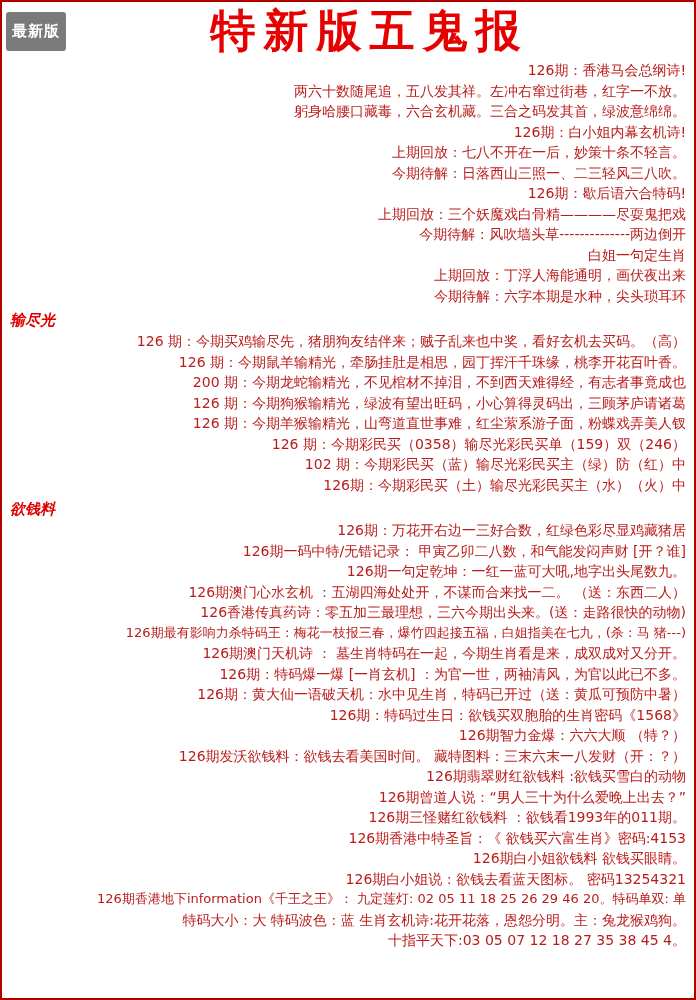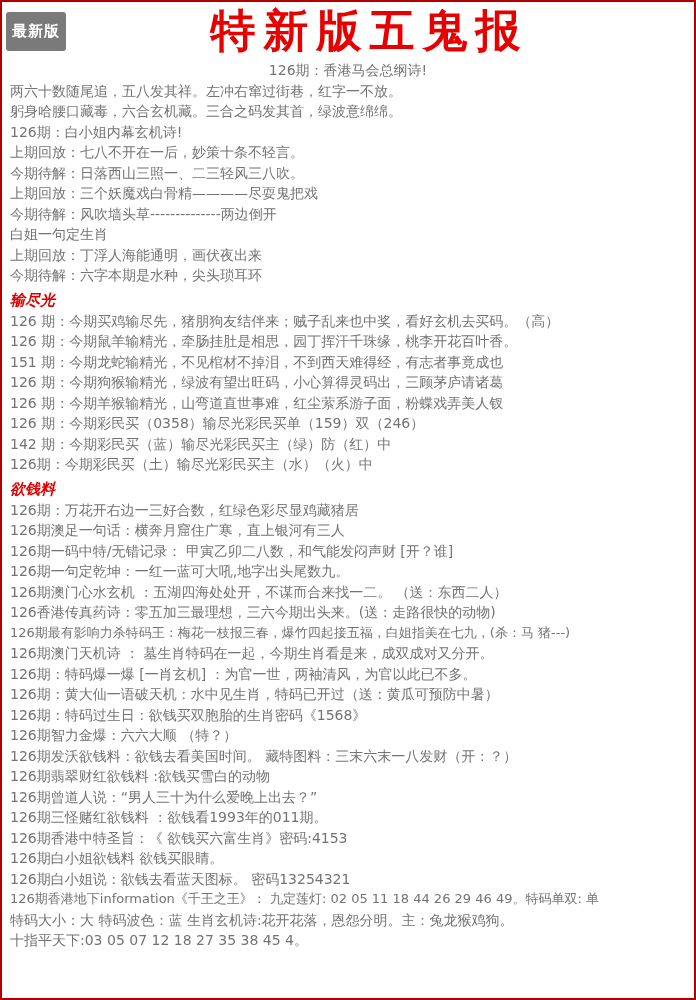--- a/index.html
+++ b/index.html
@@ -58,21 +58,21 @@
     font-size: 14px;
     line-height: 20.5px;
   }
   .line {
     white-space: nowrap;
     overflow: hidden;
     font-size: 14px;
     line-height: 20.5px;
   }
   .center { text-align: center; }
-  .blue { color: #737373; }
+  .blue { color: #b91c1c; text-align: right; }
   .red { color: #e00000; }
   .small { font-size: 13px; }
   .sec {
     font-weight: bold;
     font-size: 15px;
     line-height: 22px;
     font-style: italic;
   }
   .spacer2 { height: 3px; }
 </style>
@@ -91,59 +91,59 @@
   <div class="content">
 
     <div class="line center blue">126期：香港马会总纲诗!</div>
     <div class="line blue">两六十数随尾追，五八发其祥。左冲右窜过街巷，红字一不放。</div>
     <div class="line blue">躬身哈腰口藏毒，六合玄机藏。三合之码发其首，绿波意绵绵。</div>
 
     <div class="line blue">126期：白小姐内幕玄机诗!</div>
     <div class="line blue">上期回放：七八不开在一后，妙策十条不轻言。</div>
     <div class="line blue">今期待解：日落西山三照一、二三轻风三八吹。</div>
 
+    <div class="line blue">126期：歇后语六合特码!</div>
     <div class="line blue">上期回放：三个妖魔戏白骨精————尽耍鬼把戏</div>
     <div class="line blue">今期待解：风吹墙头草--------------两边倒开</div>
 
     <div class="line blue">白姐一句定生肖</div>
     <div class="line blue">上期回放：丁浮人海能通明，画伏夜出来</div>
     <div class="line blue">今期待解：六字本期是水种，尖头琐耳环</div>
 
     <div class="spacer2"></div>
 
     <div class="line sec red">输尽光</div>
     <div class="line blue">126 期：今期买鸡输尽先，猪朋狗友结伴来；贼子乱来也中奖，看好玄机去买码。（高）</div>
     <div class="line blue">126 期：今期鼠羊输精光，牵肠挂肚是相思，园丁挥汗千珠缘，桃李开花百叶香。</div>
-    <div class="line blue">151 期：今期龙蛇输精光，不见棺材不掉泪，不到西天难得经，有志者事竟成也</div>
+    <div class="line blue">200 期：今期龙蛇输精光，不见棺材不掉泪，不到西天难得经，有志者事竟成也</div>
     <div class="line blue">126 期：今期狗猴输精光，绿波有望出旺码，小心算得灵码出，三顾茅庐请诸葛</div>
     <div class="line blue">126 期：今期羊猴输精光，山弯道直世事难，红尘萦系游子面，粉蝶戏弄美人钗</div>
     <div class="line blue">126 期：今期彩民买（0358）输尽光彩民买单（159）双（246）</div>
-    <div class="line blue">142 期：今期彩民买（蓝）输尽光彩民买主（绿）防（红）中</div>
+    <div class="line blue">102 期：今期彩民买（蓝）输尽光彩民买主（绿）防（红）中</div>
     <div class="line blue">126期：今期彩民买（土）输尽光彩民买主（水）（火）中</div>
 
     <div class="spacer2"></div>
 
     <div class="line sec red">欲钱料</div>
     <div class="line blue">126期：万花开右边一三好合数，红绿色彩尽显鸡藏猪居</div>
-    <div class="line blue">126期澳足一句话：横奔月窟住广寒，直上银河有三人</div>
     <div class="line blue">126期一码中特/无错记录：  甲寅乙卯二八数，和气能发闷声财 [开？谁]</div>
     <div class="line blue">126期一句定乾坤：一红一蓝可大吼,地字出头尾数九。</div>
     <div class="line blue">126期澳门心水玄机 ：五湖四海处处开，不谋而合来找一二。 （送：东西二人）</div>
     <div class="line blue">126香港传真药诗：零五加三最理想，三六今期出头来。(送：走路很快的动物)</div>
     <div class="line blue small">126期最有影响力杀特码王：梅花一枝报三春，爆竹四起接五福，白姐指美在七九，(杀：马 猪---)</div>
     <div class="line blue">126期澳门天机诗 ：  墓生肖特码在一起，今期生肖看是来，成双成对又分开。</div>
     <div class="line blue">126期：特码爆一爆 [一肖玄机] ：为官一世，两袖清风，为官以此已不多。</div>
     <div class="line blue">126期：黄大仙一语破天机：水中见生肖，特码已开过（送：黄瓜可预防中暑）</div>
     <div class="line blue">126期：特码过生日：欲钱买双胞胎的生肖密码《1568》</div>
     <div class="line blue">126期智力金爆：六六大顺  （特？）</div>
     <div class="line blue">126期发沃欲钱料：欲钱去看美国时间。  藏特图料：三末六末一八发财（开：？）</div>
     <div class="line blue">126期翡翠财红欲钱料 :欲钱买雪白的动物</div>
     <div class="line blue">126期曾道人说：“男人三十为什么爱晚上出去？”</div>
     <div class="line blue">126期三怪赌红欲钱料 ：欲钱看1993年的011期。</div>
     <div class="line blue">126期香港中特圣旨：《 欲钱买六富生肖》密码:4153</div>
     <div class="line blue">126期白小姐欲钱料  欲钱买眼睛。</div>
     <div class="line blue">126期白小姐说：欲钱去看蓝天图标。  密码13254321</div>
-    <div class="line blue small">126期香港地下information《千王之王》：  九定莲灯:  02 05 11 18 44 26 29 46 49。特码单双: 单</div>
+    <div class="line blue small">126期香港地下information《千王之王》：  九定莲灯:  02 05 11 18 25 26 29 46 20。特码单双: 单</div>
     <div class="line blue">特码大小：大  特码波色：蓝  生肖玄机诗:花开花落，恩怨分明。主：兔龙猴鸡狗。</div>
     <div class="line blue">十指平天下:03 05 07 12 18 27 35 38 45 4。</div>
 
   </div>
 </div>
 
 </body></html>

